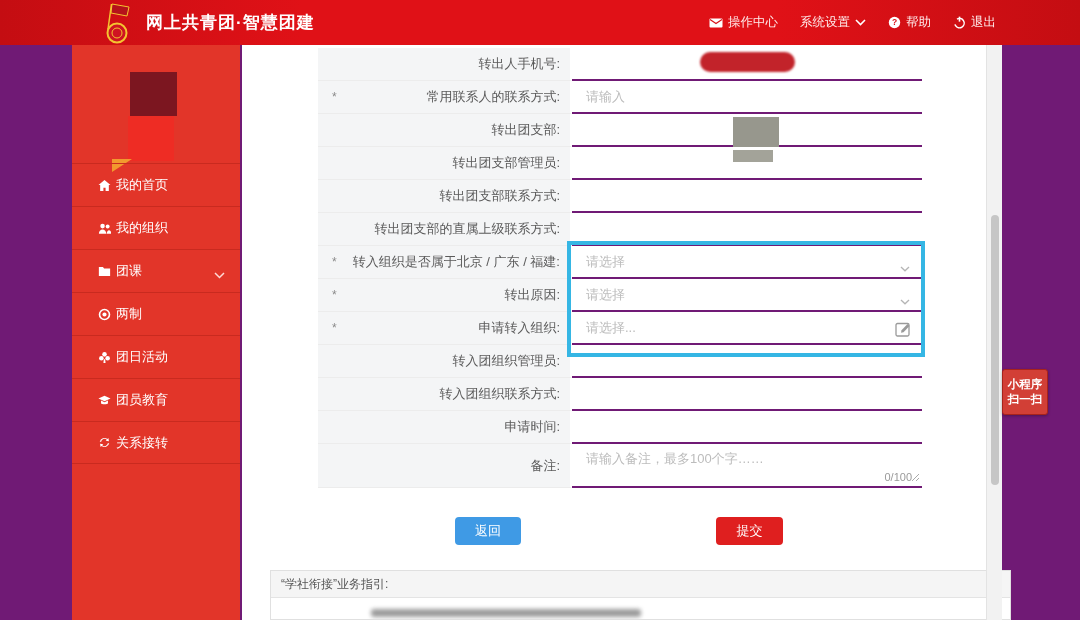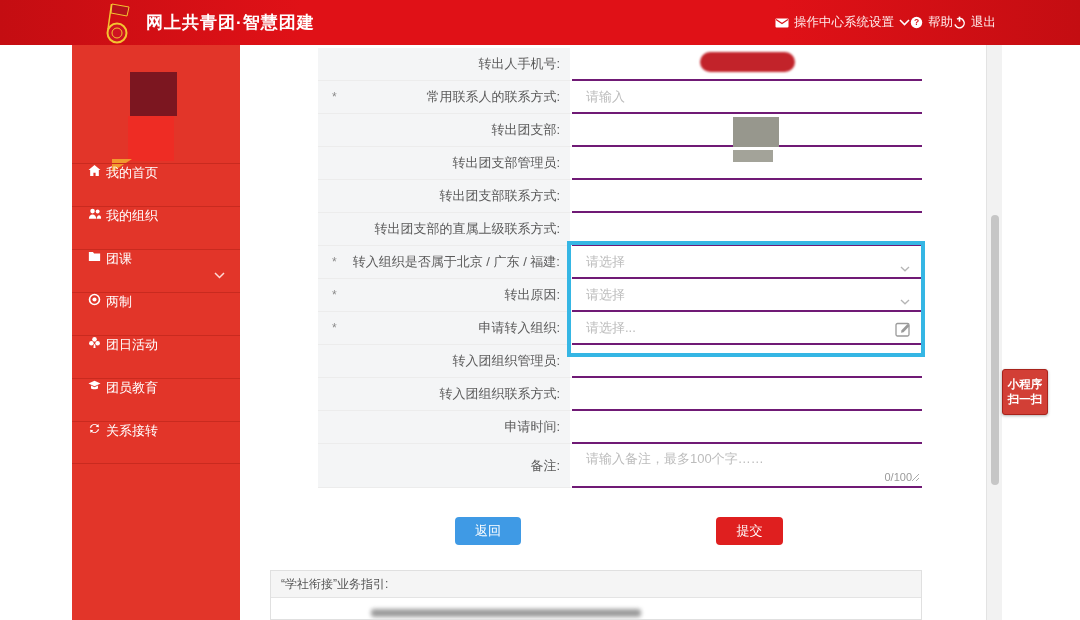--- a/index.html
+++ b/index.html
@@ -1,37 +1,37 @@
 <!DOCTYPE html>
 <html><head>
 <meta charset="utf-8">
 <style>
   * { margin:0; padding:0; box-sizing:border-box; }
   body { font-family:"Liberation Sans","DejaVu Sans",sans-serif; background:#cfcfcf; }
-  .page { position:relative; width:1080px; height:620px; overflow:hidden; background:#ffffff; }
+  .page { position:relative; width:1080px; height:620px; overflow:hidden; background:#701a75; }
 
   
   .header { position:absolute; left:0; top:0; width:1080px; height:45px;
     background:linear-gradient(90deg,#c40d12,#e01117 28%,#e01117 72%,#c40d12);
     display:flex; align-items:center; z-index:30; }
   .logo { position:absolute; left:98px; top:2px; width:40px; height:42px; }
   .app-title { position:absolute; left:146px; top:0; height:45px; line-height:45px;
     color:#fff; font-size:17px; font-weight:bold; letter-spacing:1px; }
-  .top-nav { position:absolute; right:84px; top:0; height:45px; display:flex; align-items:center; }
+  .top-nav { position:absolute; right:84px; top:0; height:45px; display:flex; align-items:center; gap:22px; }
   .nav-item { display:flex; align-items:center; gap:5px; color:#ffecec; font-size:12.5px; cursor:pointer; white-space:nowrap; }
   .nav-item svg { display:block; }
 
   
   .sidebar { position:absolute; left:72px; top:45px; width:168px; height:575px; background:#e23529; z-index:20; }
   .avatar-block-dark { position:absolute; left:58px; top:27px; width:47px; height:44px; background:#7c1620; }
   .avatar-block-red  { position:absolute; left:56px; top:71px; width:46px; height:45px; background:#ee2c24; }
   .avatar-arrow { position:absolute; left:40px; top:114px; width:0; height:0;
     border-top:13px solid #f2992e; border-right:20px solid transparent; }
   .menu { position:absolute; left:0; top:118px; width:168px; list-style:none; }
-  .menu li { position:relative; height:43px; display:flex; align-items:flex-start; padding-left:16px;
+  .menu li { position:relative; height:43px; display:flex; align-items:center; padding-left:26px;
     border-top:1px solid #c92a1f; color:#fff; font-size:13px; cursor:pointer; }
   .menu li:last-child { border-bottom:1px solid #c92a1f; }
   .micon { display:inline-flex; width:14px; margin-right:4px; }
   .mchev { position:absolute; right:15px; top:17px; }
 
   
   .content { position:absolute; left:242px; top:45px; width:744px; height:575px; background:#fff; z-index:10; }
 
   .form-table { position:absolute; left:76px; top:3px; width:604px; font-size:13px; }
   .frow { display:flex; }
@@ -54,21 +54,21 @@
 
   .hl-box { position:absolute; left:567px; top:241px; width:358px; height:116px;
     border:4px solid #35b6e4; z-index:15; pointer-events:none; }
 
   .actions { position:absolute; left:0; top:472px; width:744px; height:30px; }
   .btn { position:absolute; height:28px; border:none; border-radius:4px; color:#fff; font-size:13px;
     font-family:inherit; cursor:pointer; }
   .btn-back { left:213px; width:66px; background:#3f9ae5; }
   .btn-submit { left:474px; width:67px; background:#df1f1f; }
 
-  .guide-box { position:absolute; left:28px; top:525px; width:652px; height:50px;
+  .guide-box { position:absolute; left:28px; top:525px; width:741px; height:50px;
     border:1px solid #e0e0e0; background:#fff; overflow:hidden; }
   .guide-header { height:27px; line-height:27px; background:#f5f5f5; border-bottom:1px solid #e4e4e4;
     font-size:12px; color:#555; padding-left:10px; }
   .guide-blur-line { position:absolute; left:100px; top:38px; width:270px; height:8px;
     background:#4a4a4a; opacity:.55; filter:blur(2px); border-radius:3px; }
 
   
   .scroll-track { position:absolute; left:986px; top:45px; width:16px; height:575px;
     background:#f2f2f2; border-left:1px solid #e3e3e3; z-index:10; }
   .scroll-thumb { position:absolute; left:4px; top:170px; width:8px; height:270px;

